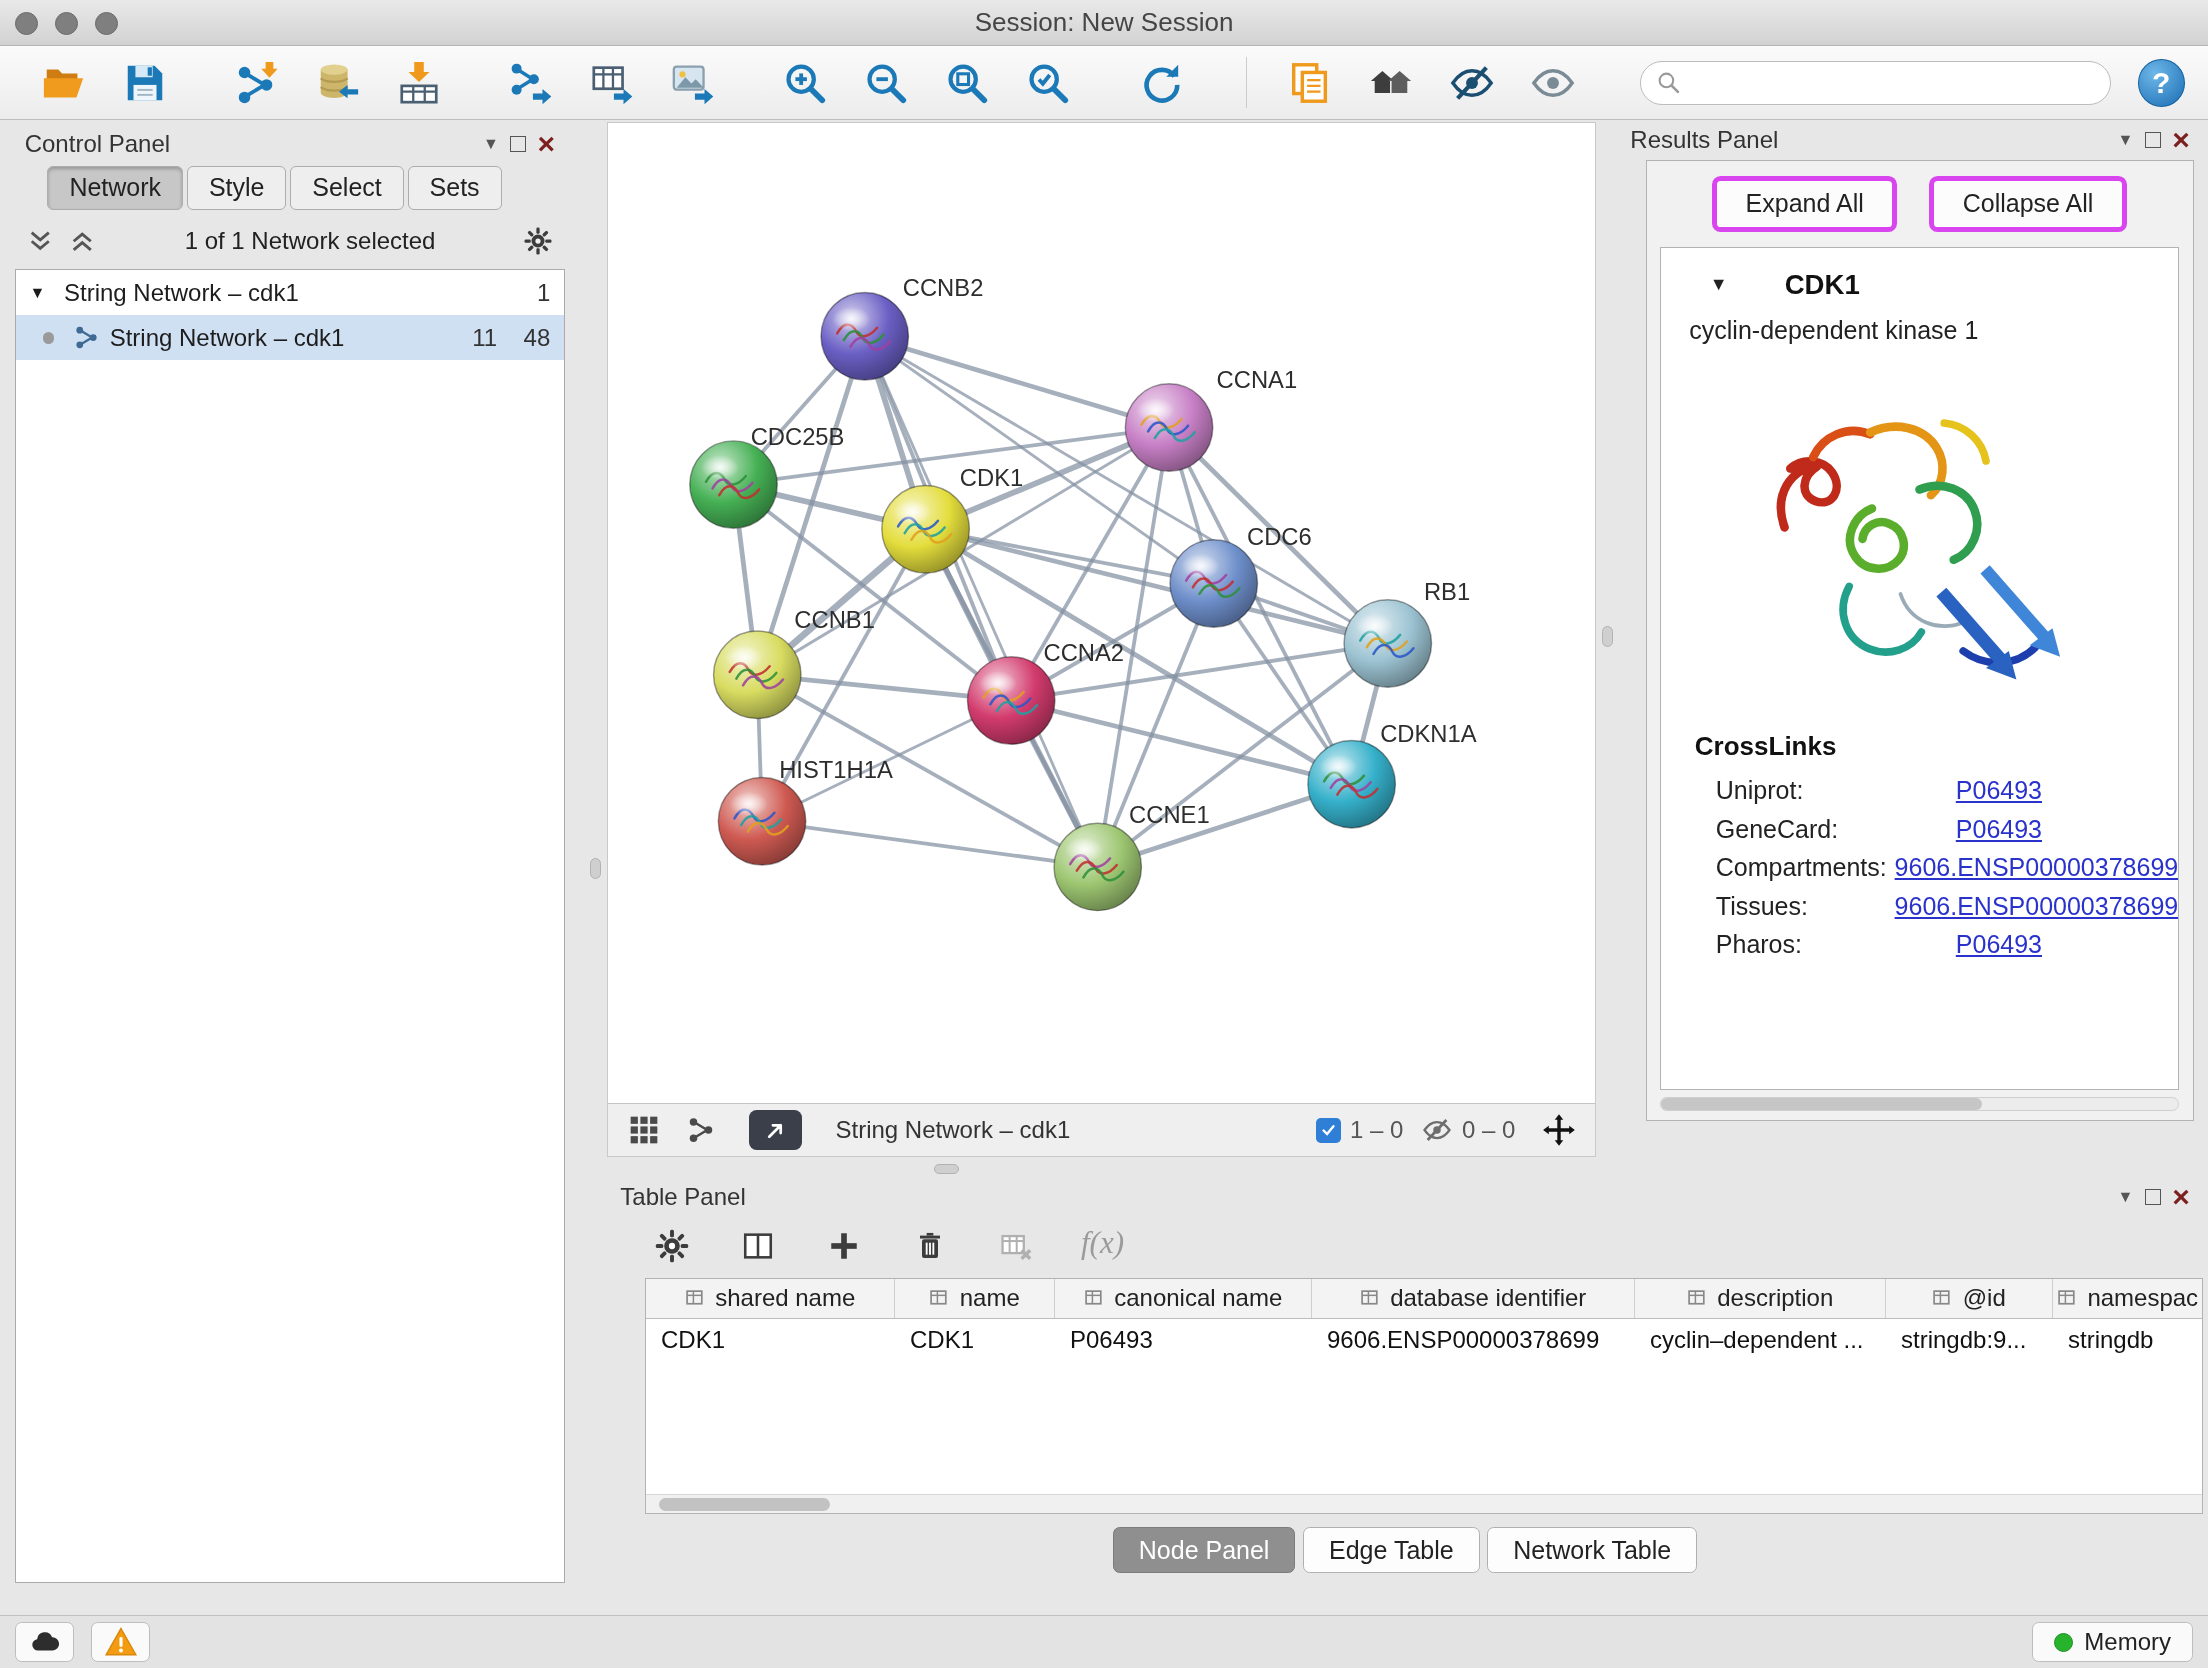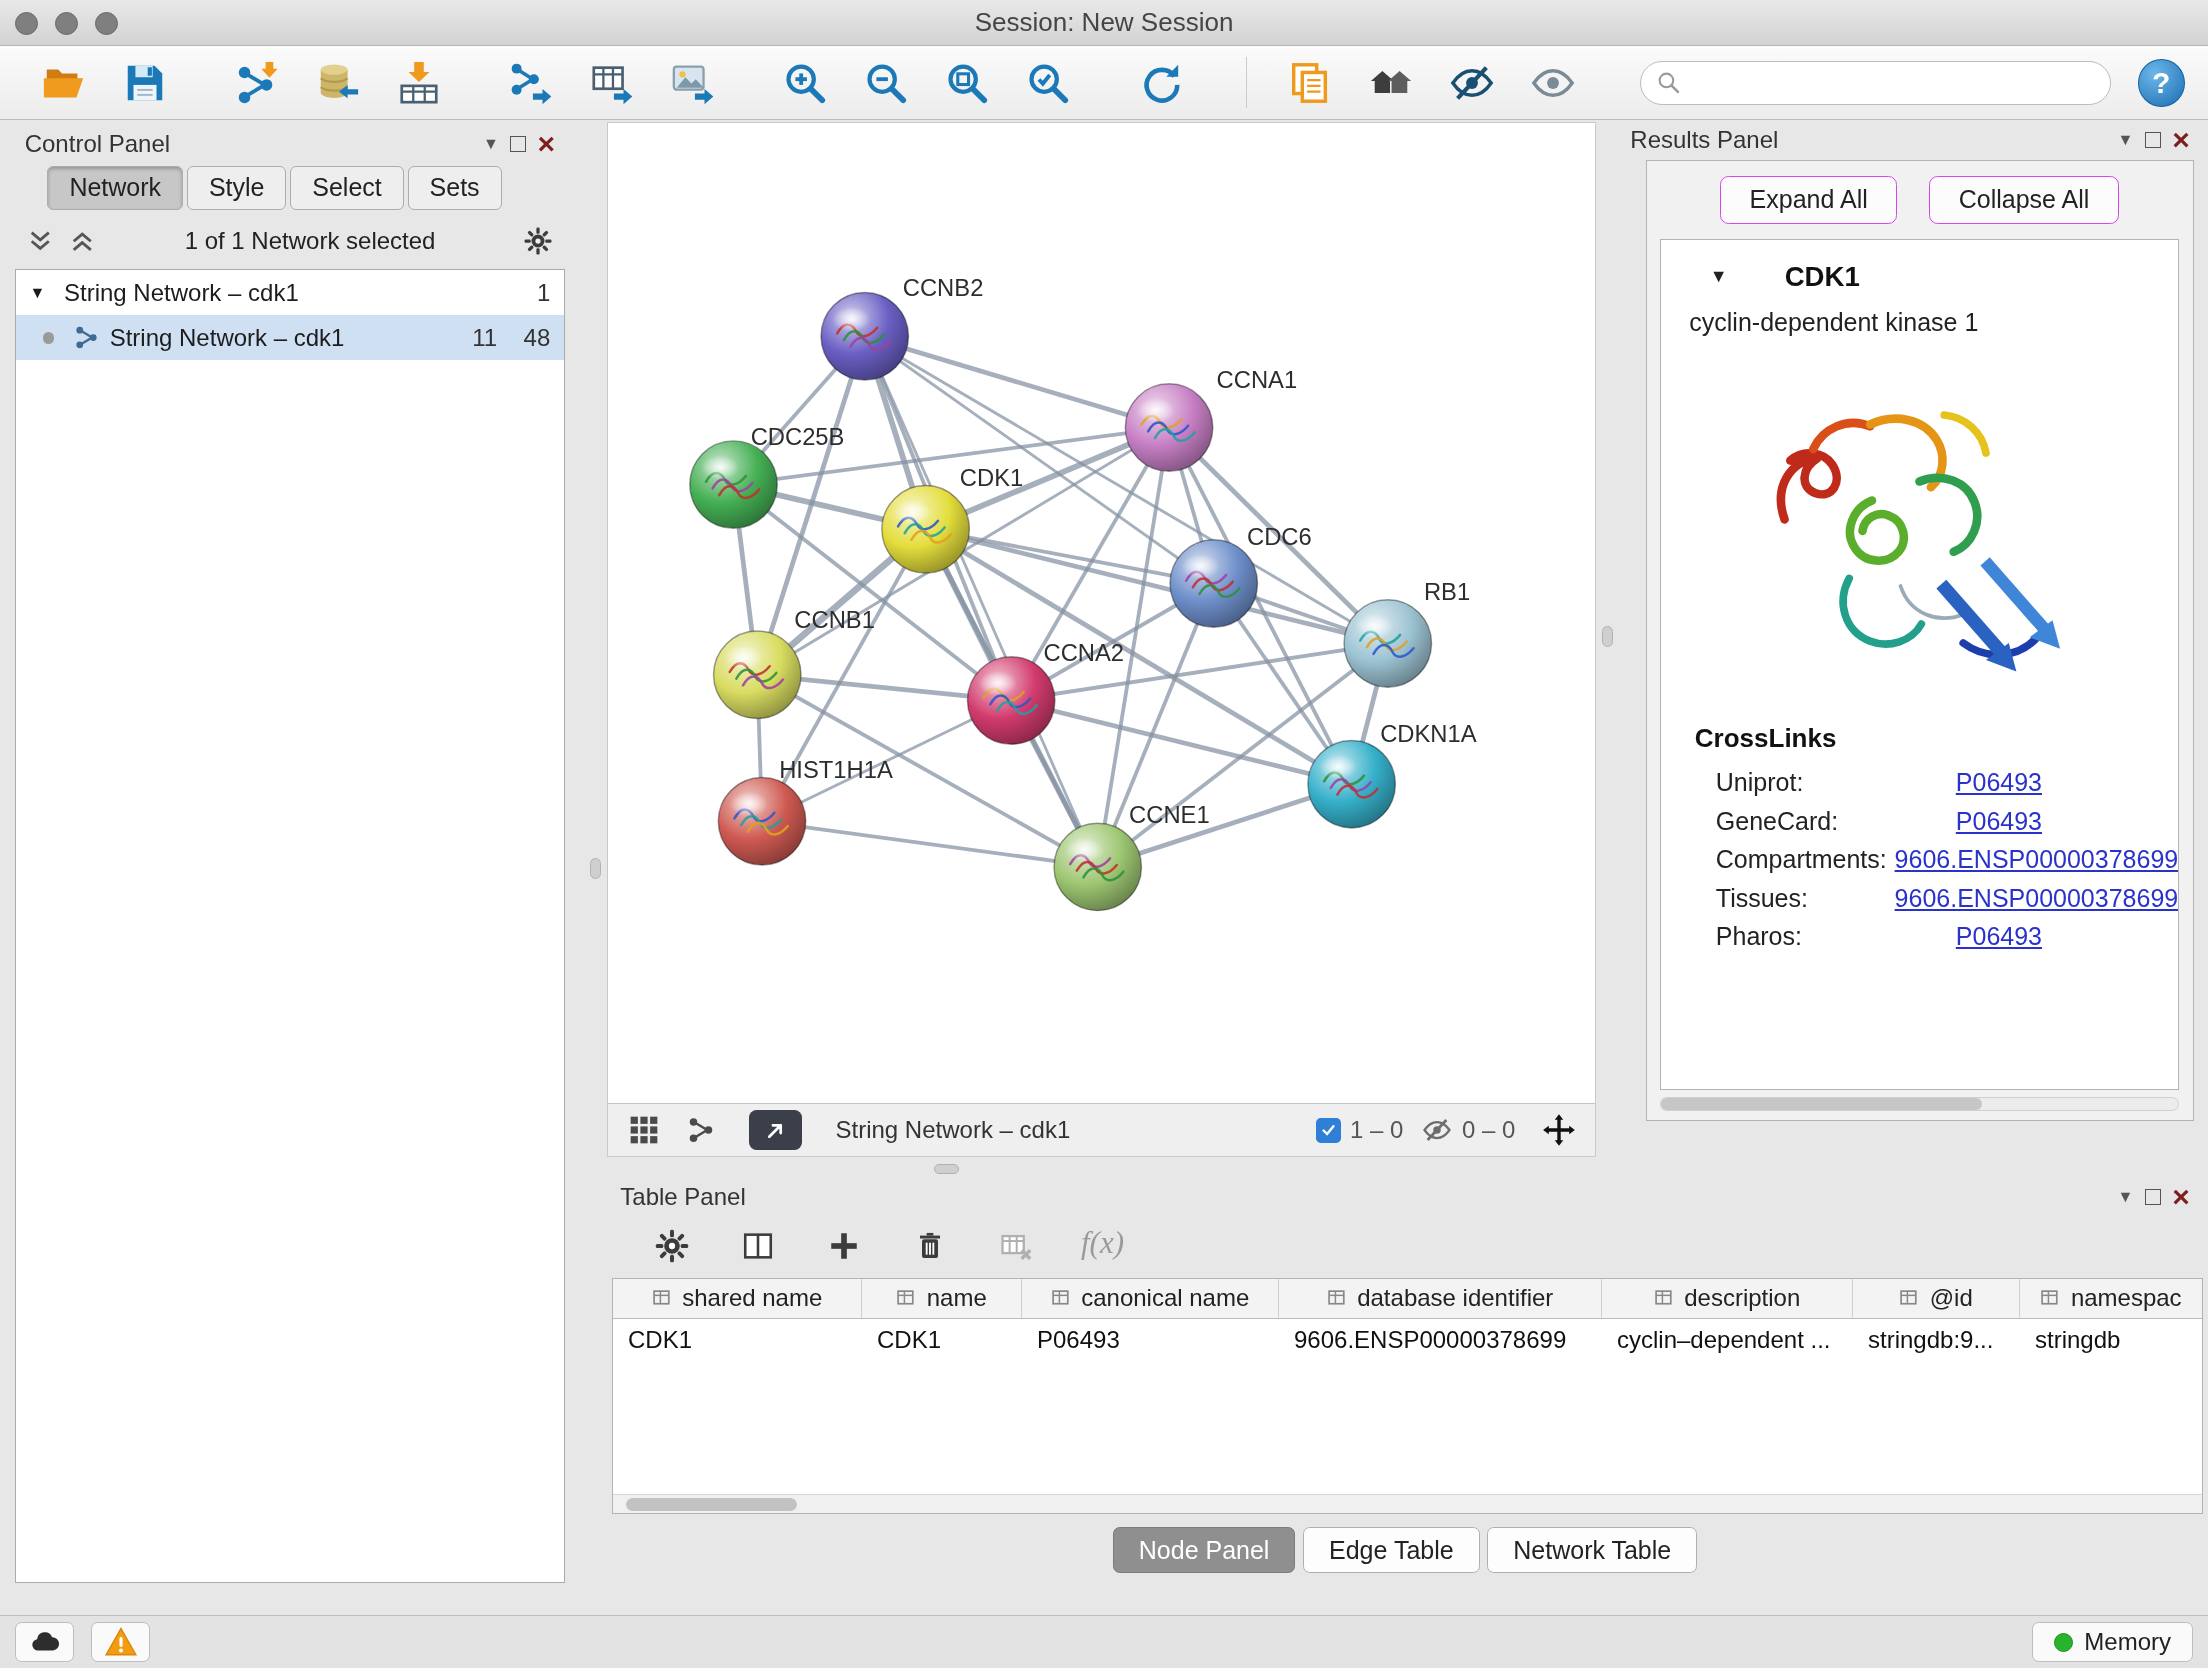--- a/index.html
+++ b/index.html
@@ -106,21 +106,21 @@
   .rp-tab {
     background:#9b9b9b; color:#fff; font-size:25px; padding:7.6px 25px;
     border-radius:6.7px; cursor:pointer;
   }
   .results-box {
     flex:1; margin:1.9px 9.5px 0 28.5px; border:1px solid #b3b3b3; background:#f1f1f1;
     display:flex; flex-direction:column; padding:15px 13.3px 9.5px 13.3px;
   }
   .rp-buttons { display:flex; justify-content:center; gap:32px; padding-bottom:15px; }
   .rp-btn {
-    background:#fcfcfc; border:1px solid #d946ef; border-radius:8.6px;
+    background:#fcfcfc; border:5px solid #d946ef; border-radius:8.6px;
     font-size:25px; color:#222; padding:8.6px 28.5px; cursor:pointer;
   }
   .results-content {
     flex:1; background:#ffffff; border:1px solid #b3b3b3; padding:13.3px 0 0 0;
     display:flex; flex-direction:column; overflow:hidden;
   }
   .gene-header { display:flex; align-items:center; padding:7.6px 0 9.5px 49px; gap:57px; }
   .gene-header .tri { font-size:18px; color:#222; cursor:pointer; }
   .gene-name { font-size:27.6px; font-weight:bold; color:#111; }
   .gene-desc { font-size:25px; color:#222; padding:5.7px 0 3.8px 28.5px; }
@@ -133,21 +133,21 @@
   .rp-hscroll .thumb { width:62%; height:100%; background:#c6c6c6; border-radius:6.7px; }
   
   .table-panel {
     position:absolute; left:607px; top:1179px; width:1596px; height:430px;
     display:flex; flex-direction:column;
   }
   .tp-toolbar { display:flex; align-items:flex-start; gap:44px; padding:9.5px 0 11.4px 44px; }
   .tp-icon { width:42px; height:42px; display:flex; align-items:center; justify-content:center; cursor:pointer; }
   .fx { font-family:"Liberation Serif", serif; font-style:italic; font-size:31px; color:#9a9a9a; cursor:default; }
   .tbl {
-    margin-left:5px; height:236px; background:#ffffff; border:1px solid #b3b3b3;
+    margin-left:38px; height:236px; background:#ffffff; border:1px solid #b3b3b3;
     display:flex; flex-direction:column; overflow:hidden;
   }
   .thead { display:flex; background:#f3f3f3; border-bottom:1px solid #bdbdbd; height:40px; }
   .th {
     display:flex; align-items:center; justify-content:center; gap:9.5px;
     font-size:24px; color:#222; border-right:1px solid #cfcfcf; overflow:hidden; white-space:nowrap;
     cursor:pointer;
   }
   .trow { display:flex; height:42px; align-items:center; }
   .td { font-size:24px; color:#111; padding-left:15px; overflow:hidden; white-space:nowrap; }

